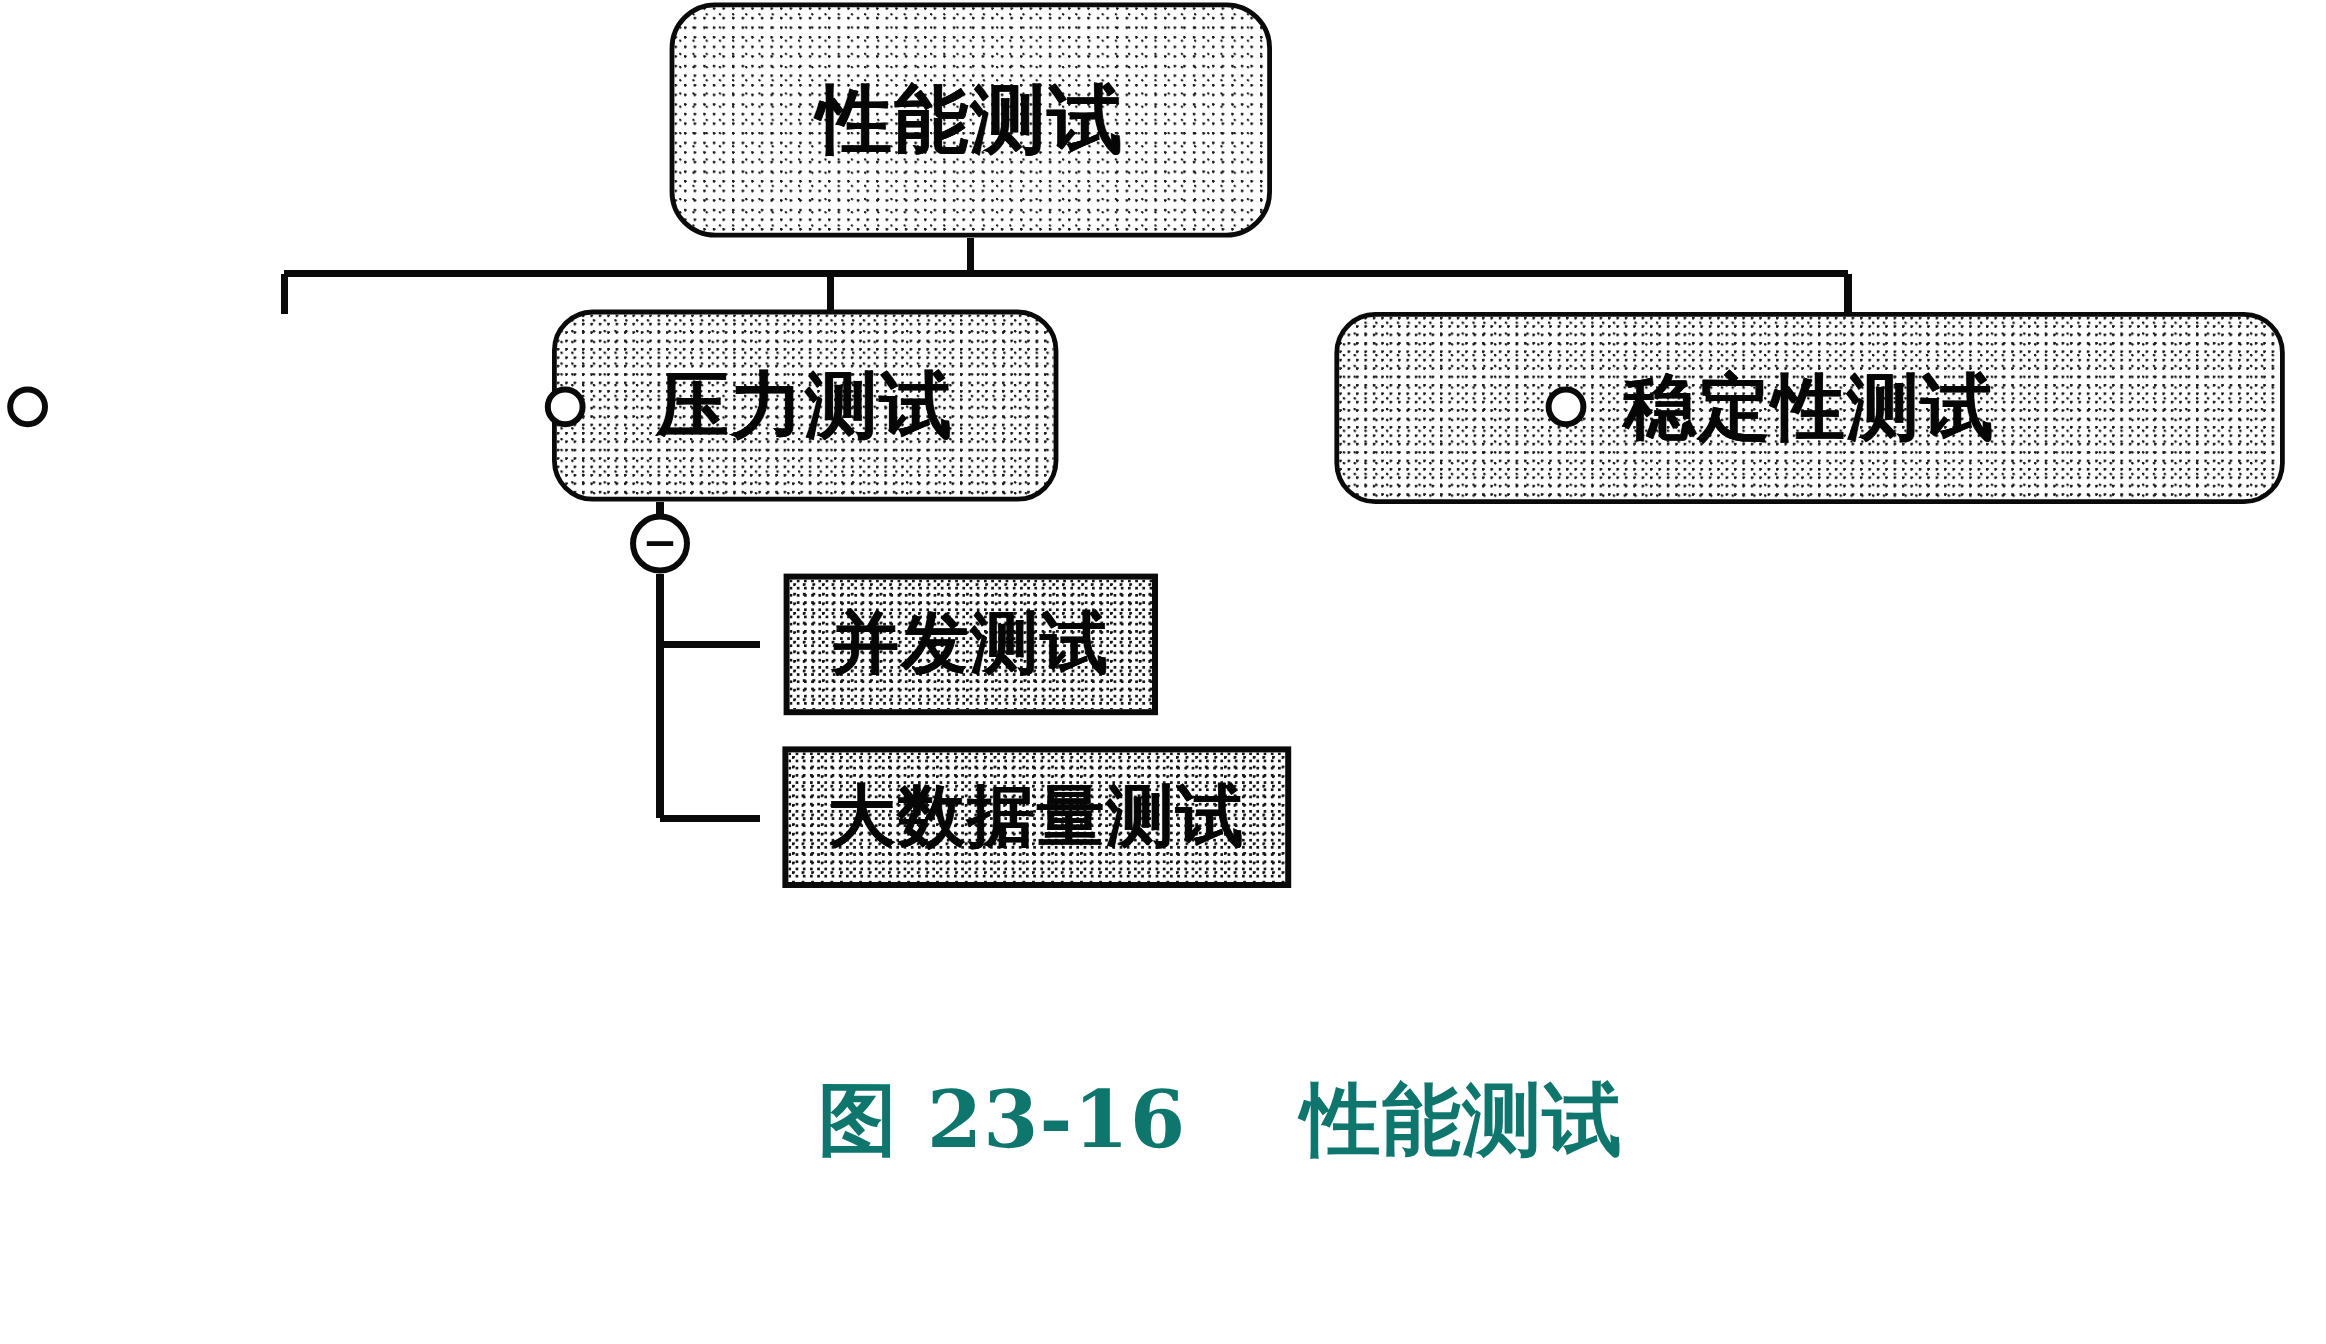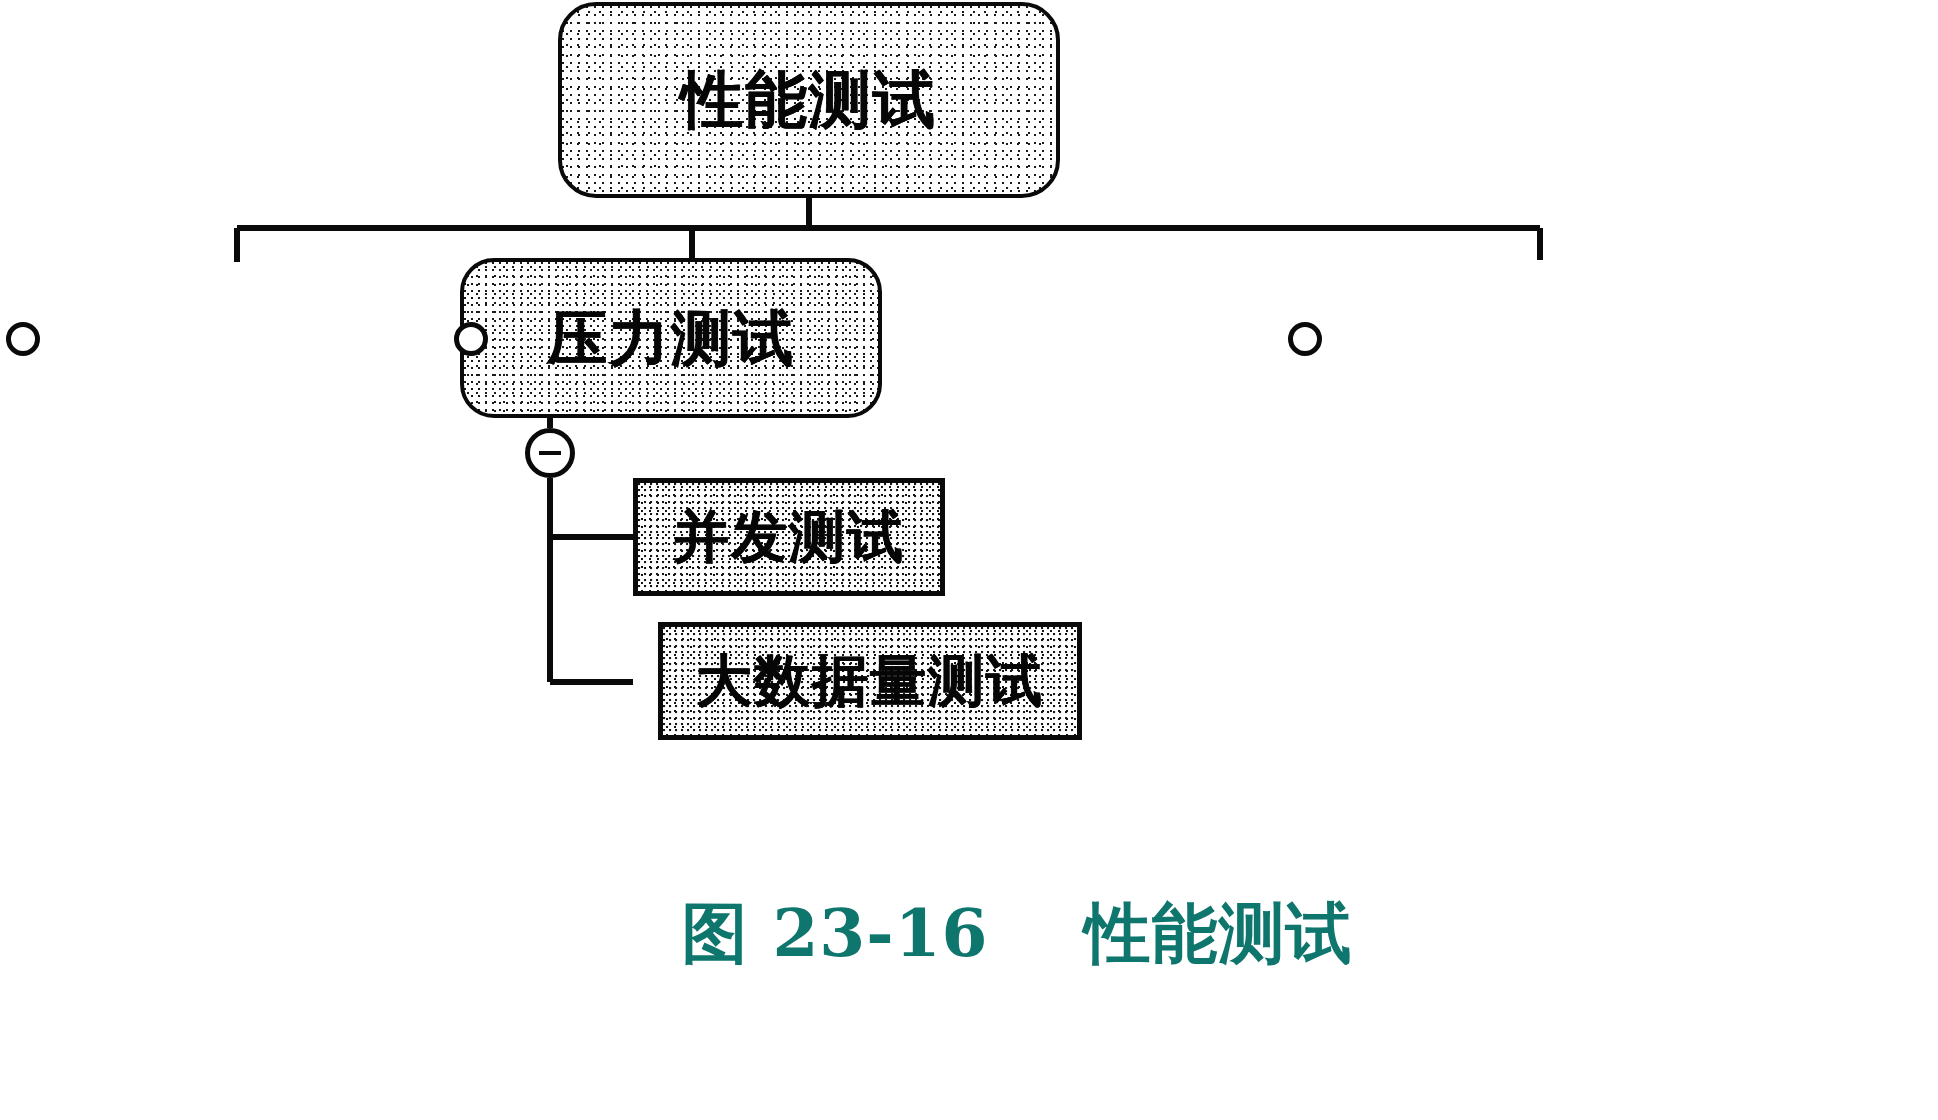--- a/index.html
+++ b/index.html
@@ -95,23 +95,24 @@
   
   .node.level3 {
     border-radius: 0;
     font-size: 56px;
     border-width: 5px;
     background-image:
       radial-gradient(circle at 1px 1px, #151515 1.35px, rgba(0,0,0,0) 1.6px),
       radial-gradient(circle at 1px 1px, #151515 1.2px, rgba(0,0,0,0) 1.5px);
     background-size: 6px 6px, 8px 8px;
     background-position: 0 0, 3px 3px;
+    margin-left: 20px;
   }
   .node.n-conc { left: 633px; top: 478px; width: 312px; height: 118px; }
-  .node.n-bulk { left: 658px; top: 622px; width: 424px; height: 118px; }
+  .node.n-bulk { left: 632px; top: 622px; width: 424px; height: 118px; }
 
   
   .pin {
     position: absolute;
     z-index: 4;
     width: 34px;
     height: 34px;
     border: 5px solid #0a0a0a;
     border-radius: 50%;
     background: #ffffff;
@@ -195,20 +196,23 @@
   </div>
 
   <div class="pin p-load"></div>
 
   <div class="pin p-stress"></div>
   <div class="node level2 n-stress">
     <span class="label">压力测试</span>
   </div>
 
   <div class="pin p-stable"></div>
+  <div class="node level2 n-stable">
+    <span class="label">稳定性测试</span>
+  </div>
 
   <div class="toggle">
     <span class="minus"></span>
   </div>
 
   <div class="node level3 n-conc">
     <span class="label">并发测试</span>
   </div>
 
   <div class="node level3 n-bulk">

